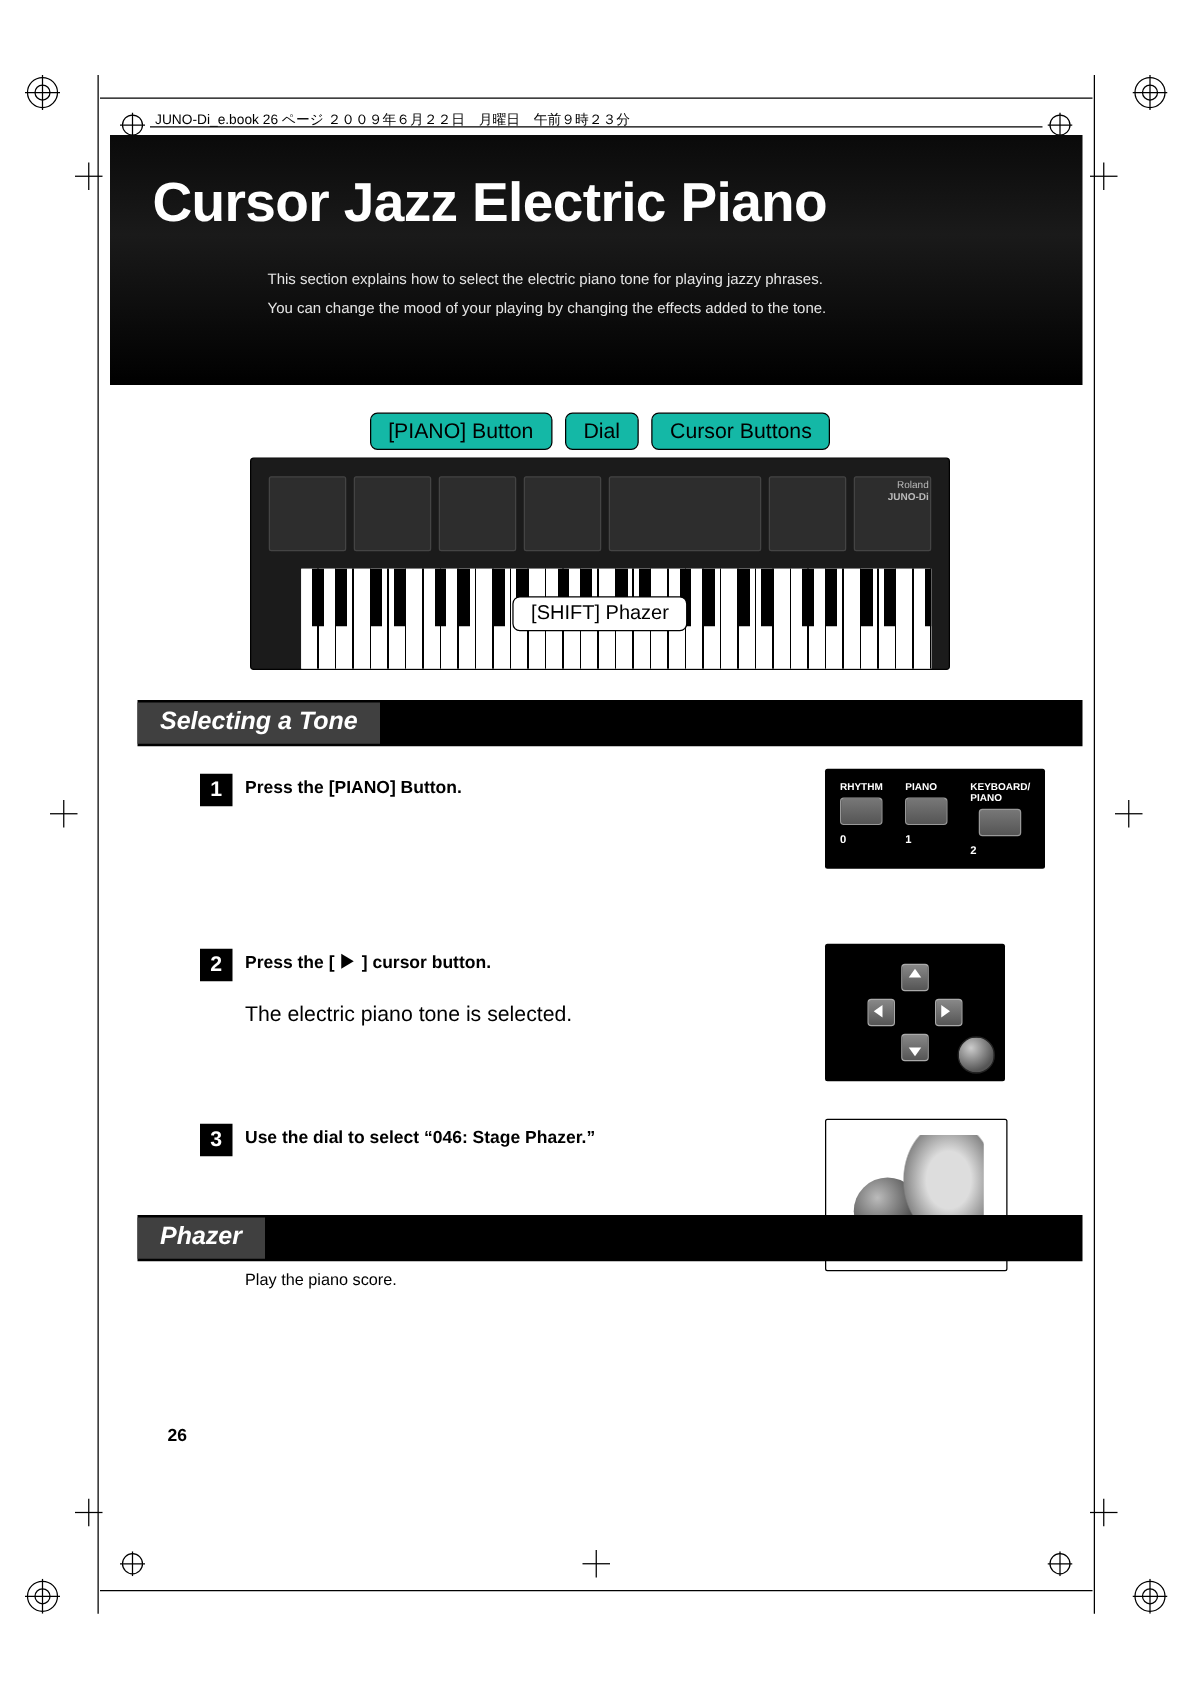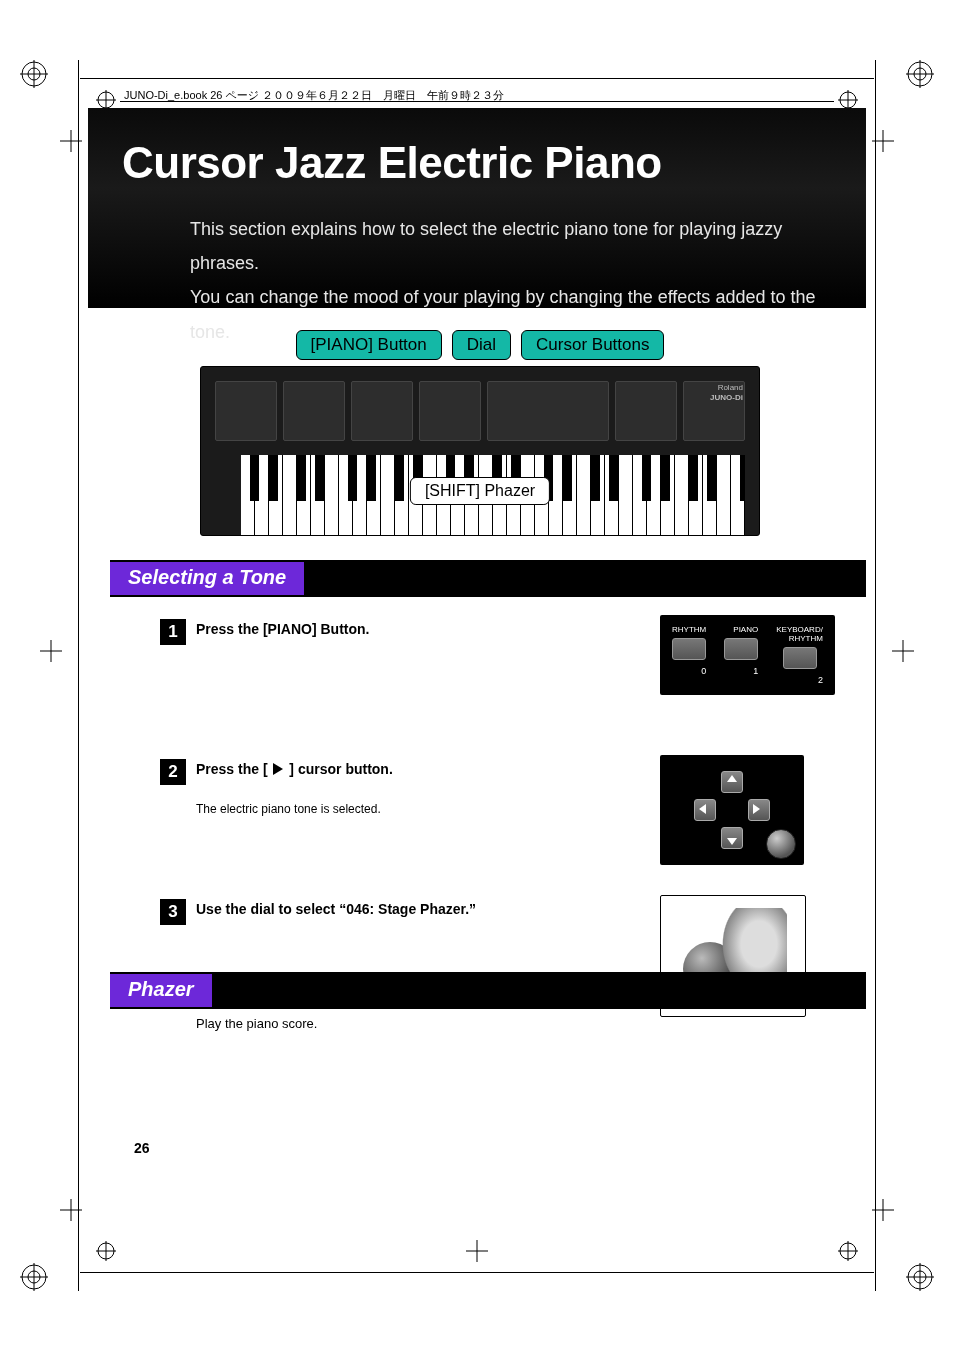--- a/index.html
+++ b/index.html
@@ -36,21 +36,21 @@
   .sreg-tr { top:90px; right:96px; }
   .sreg-br2 { bottom:90px; right:96px; }
 
   .header-line { position:absolute; top:101px; left:120px; right:120px; height:1px; background:#000;}
   .header-text { position:absolute; top:88px; left:124px; font-size:11px; letter-spacing:0; white-space:nowrap; }
 
   
   .hero { position:absolute; top:108px; left:88px; right:88px; height:200px;
           background: linear-gradient(180deg,#0a0a0a 0%, #1a1a1a 40%, #000 100%); color:#fff; padding:30px 34px 20px 34px;}
   .hero h1 { font-size:44px; font-weight:800; margin-bottom:24px; letter-spacing:-0.5px;}
-  .hero p { font-size:18px; line-height:1.9; margin-left:68px; color:#e6e6e6;}
+  .hero p { font-size:12px; line-height:1.9; margin-left:92px; color:#e6e6e6;}
 
   
   .fig { position:absolute; top:330px; left:200px; width:560px; }
   .callouts { display:flex; gap:10px; justify-content:center; margin-bottom:6px;}
   .callout { border:1.5px solid #000; border-radius:6px; padding:4px 14px; font-size:17px; background:#14b8a6;}
   .kbd-panel { width:100%; height:170px; background:#1b1b1b; border-radius:3px; position:relative; overflow:hidden;
                border:1px solid #000; }
   .kbd-controls { position:absolute; top:14px; left:14px; right:14px; height:60px; display:flex; gap:6px;}
   .kbd-controls .blk { background:#2d2d2d; border:1px solid #444; flex:1; border-radius:2px;}
   .brand { position:absolute; top:16px; right:16px; color:#bbb; font-size:8px; text-align:right; line-height:1.2;}
@@ -59,33 +59,33 @@
   .keys:after{ content:""; position:absolute; top:0; left:0; right:0; height:46px;
     background-image: repeating-linear-gradient(90deg, transparent 0 9px, #000 9px 18px, transparent 18px 28px, #000 28px 37px, transparent 37px 56px, #000 56px 65px, transparent 65px 74px, #000 74px 83px, transparent 83px 98px);}
   .shift-lbl { position:absolute; bottom:30px; left:50%; transform:translateX(-50%);
                border:1.5px solid #000; border-radius:6px; padding:4px 14px; font-size:16px; background:#fff;}
 
   
   .section { position:absolute; left:110px; right:88px;}
   .sec1 { top:560px; }
   .sec2 { top:972px; }
   .section-bar { background:#000; padding:2px 0 2px 0; margin-bottom:24px;}
-  .section-bar span { display:inline-block; background:#6d28d9;  color:#fff; font-weight:700; font-size:20px; padding:4px 18px 6px 18px; font-style:italic;}
+  .section-bar span { display:inline-block; background:#404040;  color:#fff; font-weight:700; font-size:20px; padding:4px 18px 6px 18px; font-style:italic;}
 
   .step { position:relative; margin-left:50px; margin-bottom:30px; min-height:110px;}
   .step-num { position:absolute; left:0; top:-2px; width:26px; height:26px; background:#000; color:#fff; font-weight:700; font-size:17px; text-align:center; line-height:26px;}
   .step-body { margin-left:36px; max-width:390px;}
   .step-title { font-weight:700; font-size:14px; margin-bottom:10px;}
-  .step-text { font-size:12px; margin-top:25px;}
+  .step-text { font-size:17px; margin-top:25px;}
   .step-img { position:absolute; left:500px; top:-6px; }
   .step-img .panel { background:#000; padding:10px 12px; border-radius:2px;}
 
   
   .btn3 { display:flex; gap:18px; }
-  .btn3 .col { text-align:right; color:#fff; font-size:8px; font-weight:400;}
+  .btn3 .col { text-align:left; color:#fff; font-size:8px; font-weight:700;}
   .btn3 .pad { width:34px; height:22px; background:linear-gradient(#777,#555); border:1px solid #999; border-radius:3px; margin:4px auto 6px;}
   .btn3 .num { color:#fff; font-size:9px;}
 
   
   .cursor-cluster { width:120px; height:90px; position:relative;}
   .cbtn { position:absolute; width:22px; height:22px; background:linear-gradient(#888,#555); border:1px solid #aaa; border-radius:3px;}
   .cbtn.up{top:6px;left:49px;} .cbtn.dn{bottom:6px;left:49px;} .cbtn.lf{top:34px;left:22px;} .cbtn.rt{top:34px;left:76px;}
   .ctri { position:absolute; width:0;height:0;}
   .ctri.up{top:10px;left:55px;border-left:5px solid transparent;border-right:5px solid transparent;border-bottom:7px solid #fff;}
   .ctri.dn{bottom:10px;left:55px;border-left:5px solid transparent;border-right:5px solid transparent;border-top:7px solid #fff;}
@@ -225,21 +225,21 @@
                 <div class="pad"></div>
                 <div class="num">0</div>
               </div>
             <div class="col">
                 <div>PIANO</div>
                 <div class="pad"></div>
                 <div class="num">1</div>
               </div>
             <div class="col">
                 <div style="white-space:pre-line">KEYBOARD/
-RHYTHM</div>
+PIANO</div>
                 <div class="pad"></div>
                 <div class="num">2</div>
               </div>
           </div>
         </div>
       </div>
     </div>
 
     <div class="step">
       <div class="step-num">2</div>

